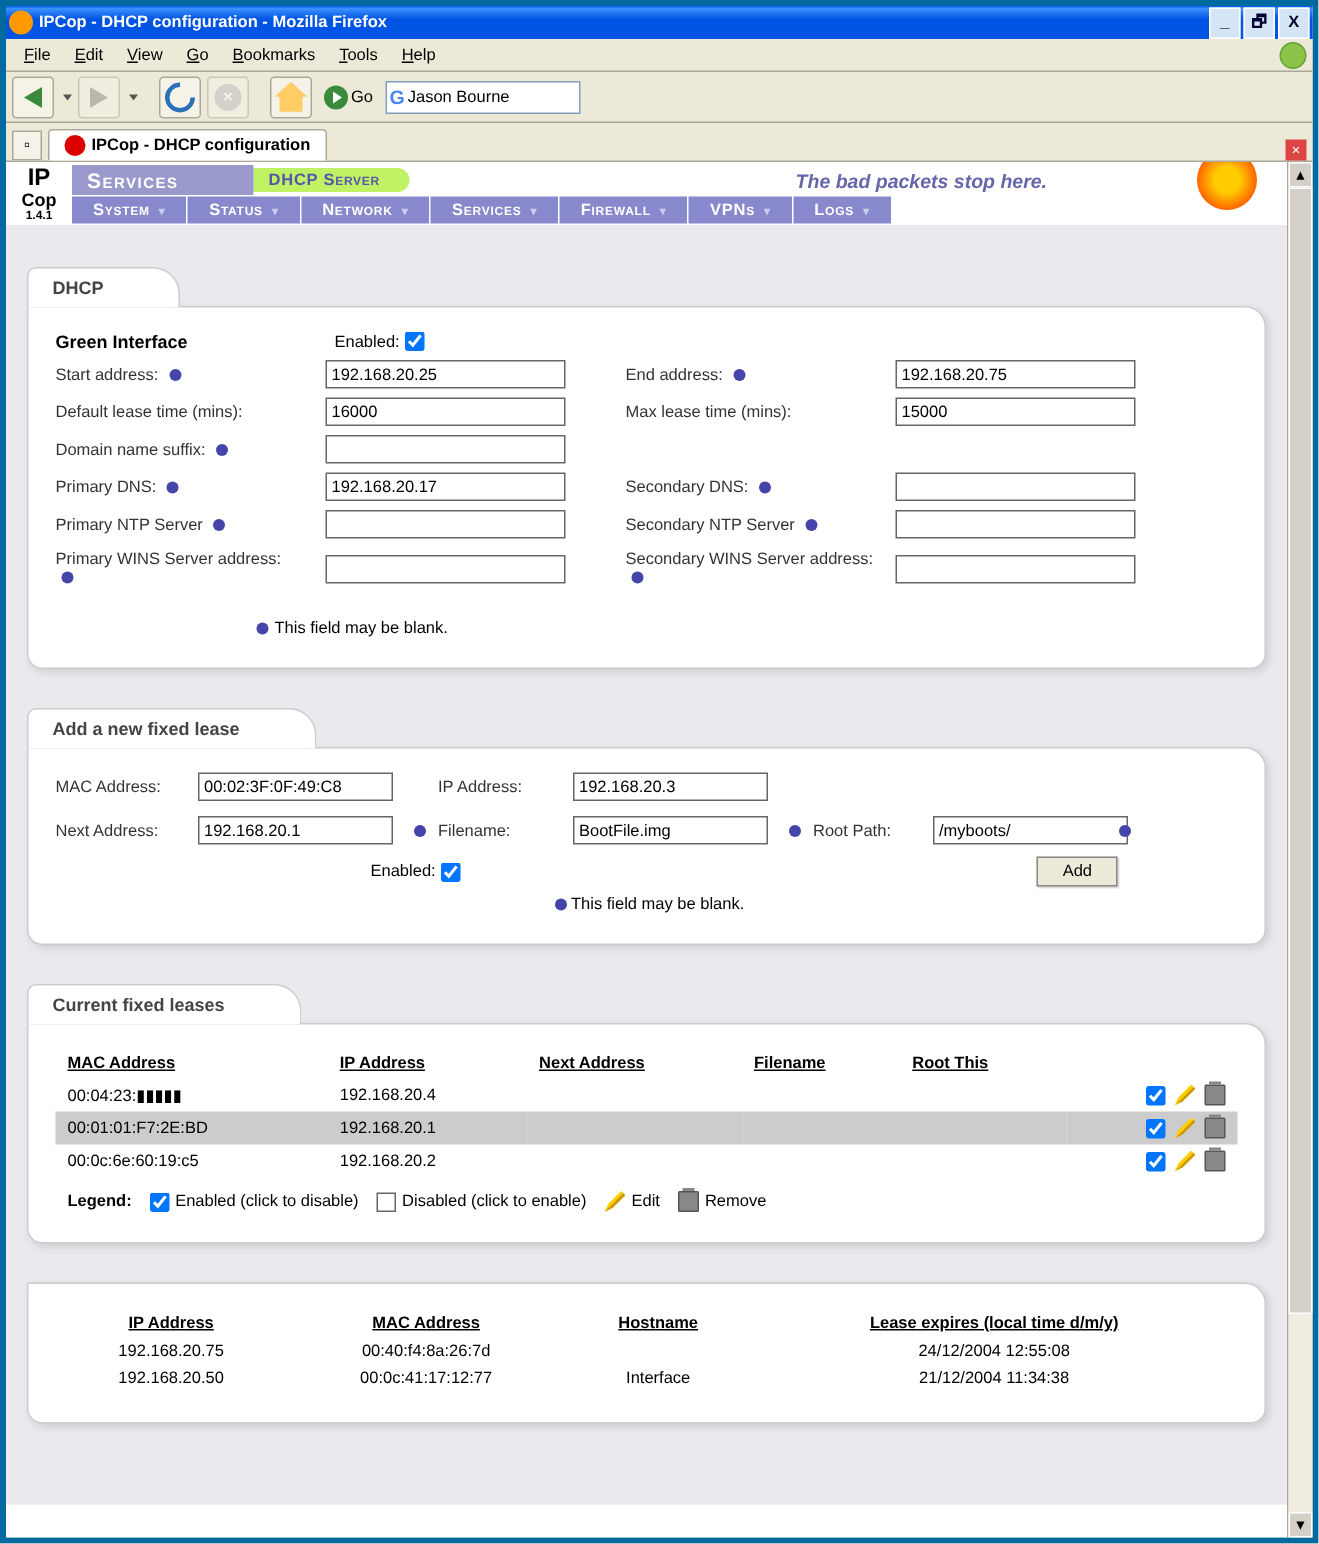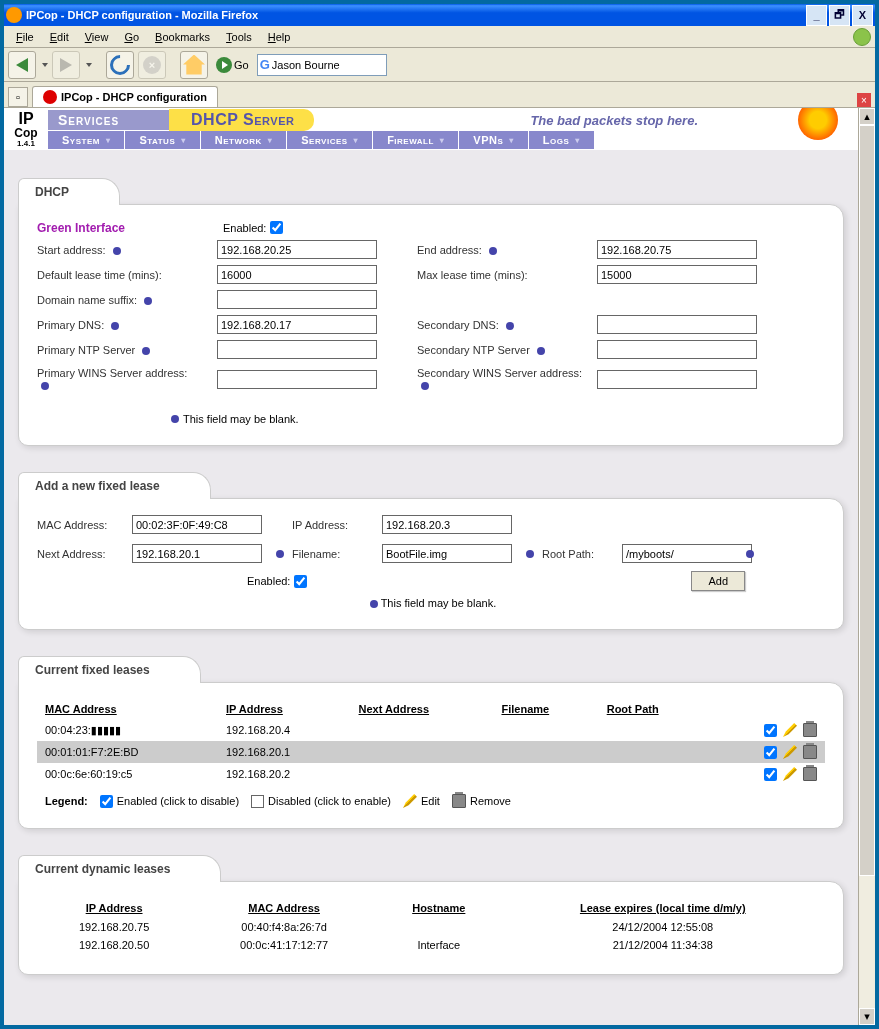--- a/index.html
+++ b/index.html
@@ -49,34 +49,34 @@
 
 .page { background: #f0eff2; padding: 0; }
 .header-nav { display: flex; align-items: center; background: #fff; height: 42px; position: relative; }
 .logo { width: 36px; height: 40px; margin: 0 4px; font-weight: bold; color: #000; font-size: 14px; display: flex; flex-direction: column; align-items: center; justify-content: center; }
 .logo-ip { font-size: 16px; line-height: 1; text-align: right; }
 .logo-cop { font-size: 12px; line-height: 1; }
 .version { font-size: 8px; }
 .topnav-wrap { flex: 1; display: flex; flex-direction: column; }
 .services-bar { display: flex; align-items: center; height: 22px; }
 .services-label { background: #9999cc; color: #fff; font-weight: bold; font-variant: small-caps; padding: 2px 50px 2px 10px; font-size: 14px; letter-spacing: 1px; position: relative; }
-.breadcrumb { background: #fde047; color: #5555aa; font-variant: small-caps; padding: 2px 20px 2px 22px; font-size: 16px; font-weight: bold; border-radius: 0 10px 10px 0; letter-spacing: 0.5px; }
+.breadcrumb { background: #bef264; color: #5555aa; font-variant: small-caps; padding: 2px 20px 2px 10px; font-size: 11px; font-weight: bold; border-radius: 0 10px 10px 0; letter-spacing: 0.5px; }
 .tagline { color: #6666aa; font-weight: bold; font-style: italic; margin-left: auto; margin-right: 10px; font-size: 13px; }
 .tagline-deco { width: 150px; height: 40px; position: relative; overflow: hidden; }
 .burst { position: absolute; right: 20px; top: 0; width: 40px; height: 40px; background: radial-gradient(circle, #ffcc00 30%, #ff6600 70%); border-radius: 50%; }
 .nav-tabs { display: flex; gap: 1px; height: 18px; }
 .nav-tab { background: #8888cc; color: #fff; font-variant: small-caps; font-weight: bold; padding: 2px 14px; font-size: 11px; display: flex; align-items: center; gap: 6px; cursor: pointer; letter-spacing: 0.5px; }
 .nav-tab-arrow { font-size: 8px; color: #ccccee; }
 
 .page-body { background: #ebe9ed; padding: 28px 14px; }
 .panel { background: #fff; border: 1px solid #ccc; border-radius: 0 14px 10px 10px; margin-bottom: 24px; box-shadow: 2px 2px 6px rgba(0,0,0,0.12); }
 .panel-tab { display: inline-block; background: #fff; border: 1px solid #ccc; border-bottom: none; padding: 6px 50px 6px 16px; border-radius: 6px 18px 0 0; margin-left: 0; margin-top: -1px; position: relative; top: 1px; font-weight: bold; color: #444; font-size: 12px; }
 .panel-wrap { margin-bottom: 26px; }
 .panel-content { padding: 16px 18px 20px; }
-.section-title { color: #a21caf; font-weight: bold; font-size: 12px; margin-bottom: 4px; }
+.section-title { color: #000000; font-weight: bold; font-size: 12px; margin-bottom: 4px; }
 .form-grid { display: grid; grid-template-columns: 180px 170px 30px 180px 170px; row-gap: 6px; align-items: center; font-size: 11px; color: #333; }
 .form-label { padding: 2px 0; }
 .bullet { width: 8px; height: 8px; background: #4444aa; border-radius: 50%; display: inline-block; vertical-align: middle; margin-left: 4px; }
 .form-grid input[type=text] { width: 160px; border: 1px solid #666; height: 19px; padding: 1px 3px; font-size: 11px; }
 .enabled-row { display: flex; align-items: center; gap: 4px; margin-bottom: 6px; }
 .footnote { display: flex; align-items: center; gap: 4px; margin-top: 20px; margin-left: 130px; }
 .save-row { display: flex; justify-content: flex-end; margin-top: -20px; padding-right: 100px; }
 .btn { background: #ece9d8; border: 1px solid #888; padding: 3px 16px; font-size: 11px; cursor: pointer; box-shadow: 1px 1px 1px rgba(0,0,0,0.2); }
 
 .lease-form { display: grid; grid-template-columns: 95px 140px 20px 90px 140px 20px 80px 120px 15px; row-gap: 10px; align-items: center; font-size: 11px; color: #333; }
@@ -321,21 +321,21 @@
             <span class="panel-tab">Current fixed leases</span>
             <div class="panel">
               <div class="panel-content">
                 <table class="leases">
                   <tbody>
                       <tr>
                     <th>MAC Address</th>
                     <th>IP Address</th>
                     <th>Next Address</th>
                     <th>Filename</th>
-                    <th>Root Path</th>
+                    <th>Root This</th>
                     <th></th>
                   </tr>
                   <tr>
                     <td>00:04:23:▮▮▮▮▮</td>
                     <td>192.168.20.4</td>
                     <td></td>
                     <td></td>
                     <td></td>
                     <td>
                           <div class="row-actions">
@@ -392,21 +392,20 @@
                   <span class="legend-item">
                       <span class="trash-icon"></span>
                       <span>Remove</span>
                     </span>
                 </div>
               </div>
             </div>
           </div>
 
           <div class="panel-wrap">
-            <span class="panel-tab">Current dynamic leases</span>
             <div class="panel">
               <div class="panel-content">
                 <table class="dyn">
                   <tbody>
                       <tr>
                     <th>IP Address</th>
                     <th>MAC Address</th>
                     <th>Hostname</th>
                     <th>Lease expires (local time d/m/y)</th>
                   </tr>

